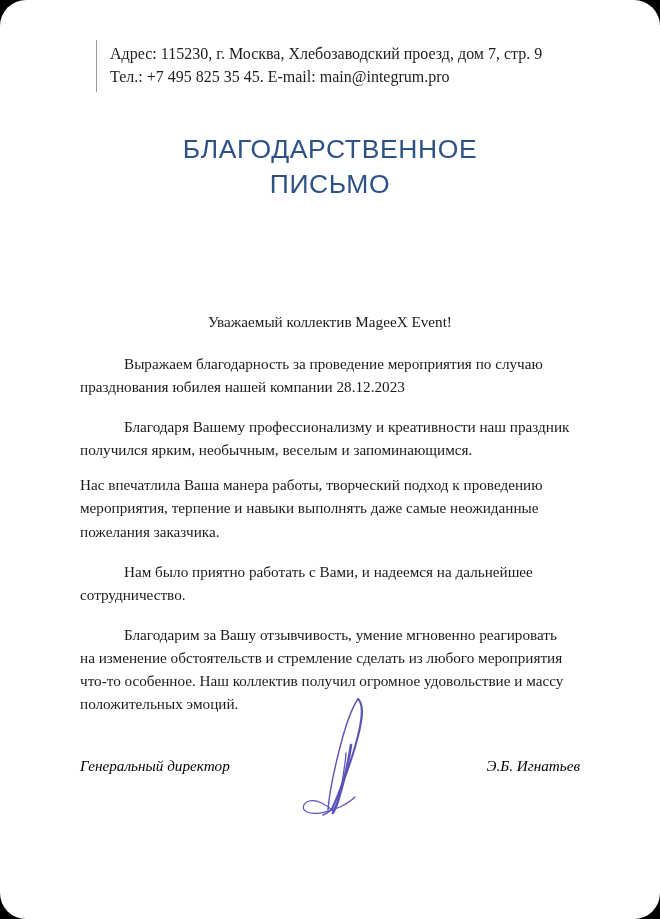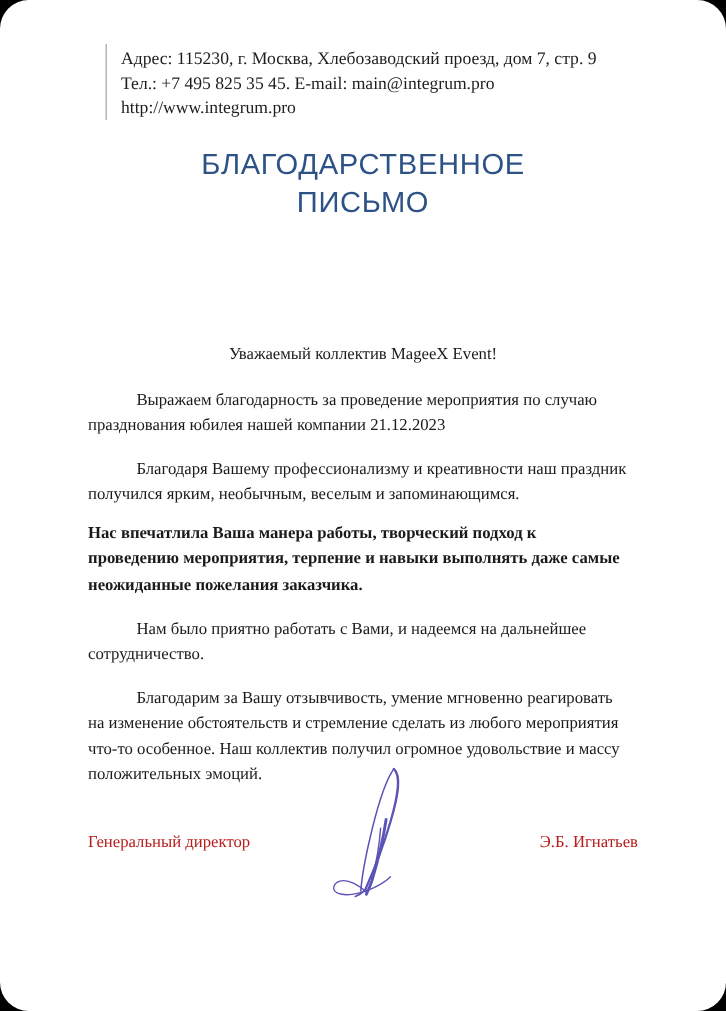--- a/index.html
+++ b/index.html
@@ -124,34 +124,35 @@
     font-size: 15.2px;
     line-height: 1.52;
     color: #1a1a1a;
     text-align: left;
   }
 
   .para {
     margin: 0 0 17px 0;
     text-indent: 44px;
   }
-  .para.no-indent { text-indent: 0; font-weight: bold; }
+  .para.no-indent { text-indent: 0; }
   .para:last-child { margin-bottom: 0; }
 
   
   .sign-row {
     position: absolute;
     left: 80px;
     right: 80px;
     top: 757px;
     display: flex;
     justify-content: space-between;
     align-items: baseline;
     font-size: 15.2px;
-    color: #b91c1c;
+    color: #000000;
+    font-style: italic;
   }
 
   .signature-ink {
     position: absolute;
     left: 295px;
     top: 693px;
     width: 110px;
     height: 125px;
     pointer-events: none;
   }
@@ -162,33 +163,32 @@
 <div class="page">
 
   <div class="letterhead">
 
 
     <div class="divider-v"></div>
 
     <div class="contacts">
       <div>Адрес: 115230, г. Москва, Хлебозаводский проезд, дом 7, стр. 9</div>
       <div>Тел.: +7 495 825 35 45. E-mail: main@integrum.pro</div>
-      <div>http://www.integrum.pro</div>
     </div>
   </div>
 
   <div class="doc-title">
     <span class="line">БЛАГОДАРСТВЕННОЕ</span>
     <span class="line">ПИСЬМО</span>
   </div>
 
   <div class="salutation">Уважаемый коллектив MageeX Event!</div>
 
   <div class="body-copy">
-    <p class="para">Выражаем благодарность за проведение мероприятия по случаю празднования юбилея нашей компании 21.12.2023</p>
+    <p class="para">Выражаем благодарность за проведение мероприятия по случаю празднования юбилея нашей компании 28.12.2023</p>
     <p class="para" style="margin-bottom:12px">Благодаря Вашему профессионализму и креативности наш праздник получился ярким, необычным, веселым и запоминающимся.</p>
     <p class="para no-indent">Нас впечатлила Ваша манера работы, творческий подход к проведению мероприятия, терпение и навыки выполнять даже самые неожиданные пожелания заказчика.</p>
     <p class="para">Нам было приятно работать с Вами, и надеемся на дальнейшее сотрудничество.</p>
     <p class="para">Благодарим за Вашу отзывчивость, умение мгновенно реагировать на изменение обстоятельств и стремление сделать из любого мероприятия что-то особенное. Наш коллектив получил огромное удовольствие и массу положительных эмоций.</p>
   </div>
 
   <svg class="signature-ink" viewBox="0 0 110 125" aria-hidden="true">
     <g fill="none" stroke="#5b53b5" stroke-linecap="round" stroke-linejoin="round">
       <path d="M63,6 C70,12 67,30 60,54 C53,78 44,100 37,116" stroke-width="2.1"></path>
       <path d="M63,6 C56,16 50,34 44,58 C38,82 34,103 33,117" stroke-width="1.4"></path>

